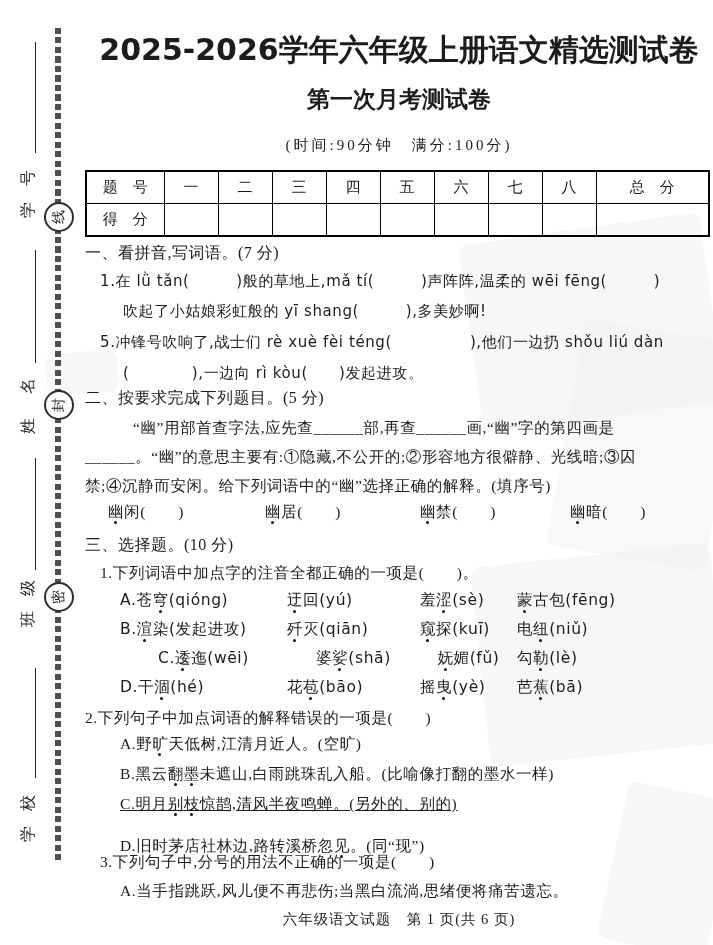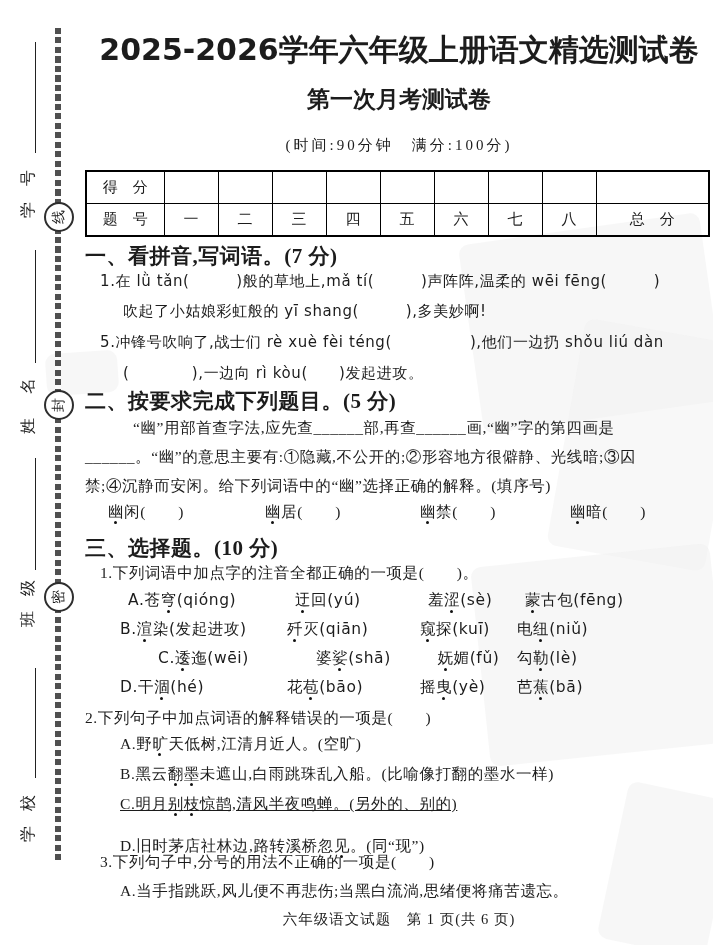--- a/index.html
+++ b/index.html
@@ -19,21 +19,21 @@
   
   #content{position:absolute;left:85px;top:0;width:628px;height:945px;z-index:2;}
   .title{position:absolute;top:30px;left:0;width:628px;text-align:center;font-weight:bold;
          font-size:30px;font-family:"DejaVu Sans","Liberation Sans",sans-serif;letter-spacing:0px;}
   .subtitle{position:absolute;top:84px;left:0;width:628px;text-align:center;font-weight:bold;
             font-size:23px;font-family:"DejaVu Sans","Liberation Sans",sans-serif;}
   .info{position:absolute;top:136px;left:0;width:628px;text-align:center;font-size:15px;letter-spacing:3px;}
   table.score{position:absolute;top:170px;left:0;border-collapse:collapse;border:2px solid #000;width:625px;}
   table.score td{border:1px solid #000;text-align:center;font-size:15px;height:31px;padding:0;}
   .line{position:absolute;white-space:pre;font-size:15.5px;letter-spacing:0.6px;line-height:1.25;}
-  .heading{font-weight:bold;font-size:21px;letter-spacing:0.5px;}
+  .heading{font-weight:normal;font-size:16px;letter-spacing:0.5px;}
   .sans{font-family:"DejaVu Sans","Liberation Sans",sans-serif;font-size:15px;}
   .optgrid{position:absolute;display:grid;grid-template-columns:167px 133px 97px auto;
            font-size:15.5px;letter-spacing:0.6px;white-space:pre;}
   .wordrow{position:absolute;display:flex;font-size:15.5px;letter-spacing:0.6px;white-space:pre;}
   .wordrow span.w{display:inline-block;}
   .w0{width:157px;}.w1{width:155px;}.w2{width:150px;}
   .dot{position:relative;}
   .dot::after{content:"";position:absolute;left:50%;bottom:-4px;width:3px;height:3px;margin-left:-2px;
               border-radius:50%;background:#111;}
   .footer{position:absolute;top:910px;left:0;width:628px;text-align:center;font-size:14.5px;letter-spacing:1px;}
@@ -90,42 +90,42 @@
           <col style="width:54px;">
         <col style="width:54px;">
           <col style="width:54px;">
           <col style="width:54px;">
           <col style="width:54px;">
         <col style="width:54px;">
           <col>
       </colgroup>
       <tbody>
           <tr>
+        <td>题　号</td>
+        <td>一</td>
+        <td>二</td>
+        <td>三</td>
+        <td>四</td>
+        <td>五</td>
+        <td>六</td>
+        <td>七</td>
+        <td>八</td>
+        <td>总　分</td>
+      </tr>
+      <tr>
         <td>得　分</td>
         <td></td>
         <td></td>
         <td></td>
         <td></td>
         <td></td>
         <td></td>
         <td></td>
         <td></td>
         <td></td>
-      </tr>
-      <tr>
-        <td>题　号</td>
-        <td>一</td>
-        <td>二</td>
-        <td>三</td>
-        <td>四</td>
-        <td>五</td>
-        <td>六</td>
-        <td>七</td>
-        <td>八</td>
-        <td>总　分</td>
       </tr>
     </tbody>
       </table>
 
     <div class="line heading" style="top:243px;left:0;">一、看拼音,写词语。(7 分)</div>
     <div class="line sans" style="top:272px;left:15px;">1.在 lǜ tǎn(　　　)般的草地上,mǎ tí(　　　)声阵阵,温柔的 wēi fēng(　　　)</div>
     <div class="line sans" style="top:302px;left:38px;">吹起了小姑娘彩虹般的 yī shang(　　　),多美妙啊!</div>
     <div class="line sans" style="top:333px;left:15px;">5.冲锋号吹响了,战士们 rè xuè fèi téng(　　　　　),他们一边扔 shǒu liú dàn</div>
     <div class="line sans" style="top:364px;left:38px;">(　　　　),一边向 rì kòu(　　)发起进攻。</div>
 
@@ -136,21 +136,21 @@
     <div class="wordrow" style="top:502px;left:23px;">
       <span class="w w0"><span class="dot">幽</span><span>闲(　　)</span></span>
       <span class="w w1"><span class="dot">幽</span><span>居(　　)</span></span>
       <span class="w w2"><span class="dot">幽</span><span>禁(　　)</span></span>
       <span class="w"><span class="dot">幽</span><span>暗(　　)</span></span>
     </div>
 
     <div class="line heading" style="top:535px;left:0;">三、选择题。(10 分)</div>
 
     <div class="line" style="top:563px;left:15px;">1.下列词语中加点字的注音全都正确的一项是(　　)。</div>
-    <div class="optgrid sans" style="top:590px;left:35px;margin-left:8px;">
+    <div class="optgrid sans" style="top:590px;left:35px;">
       <span><span>A.苍</span><span class="dot">穹</span><span>(qióng)</span></span>
       <span><span class="dot">迂</span><span>回(yú)</span></span>
       <span><span>羞</span><span class="dot">涩</span><span>(sè)</span></span>
       <span><span class="dot">蒙</span><span>古包(fēng)</span></span>
     </div>
     <div class="optgrid sans" style="top:619px;left:35px;">
       <span><span>B.</span><span class="dot">渲</span><span>染(发起进攻)</span></span>
       <span><span class="dot">歼</span><span>灭(qiān)</span></span>
       <span><span class="dot">窥</span><span>探(kuī)</span></span>
       <span><span>电</span><span class="dot">纽</span><span>(niǔ)</span></span>

